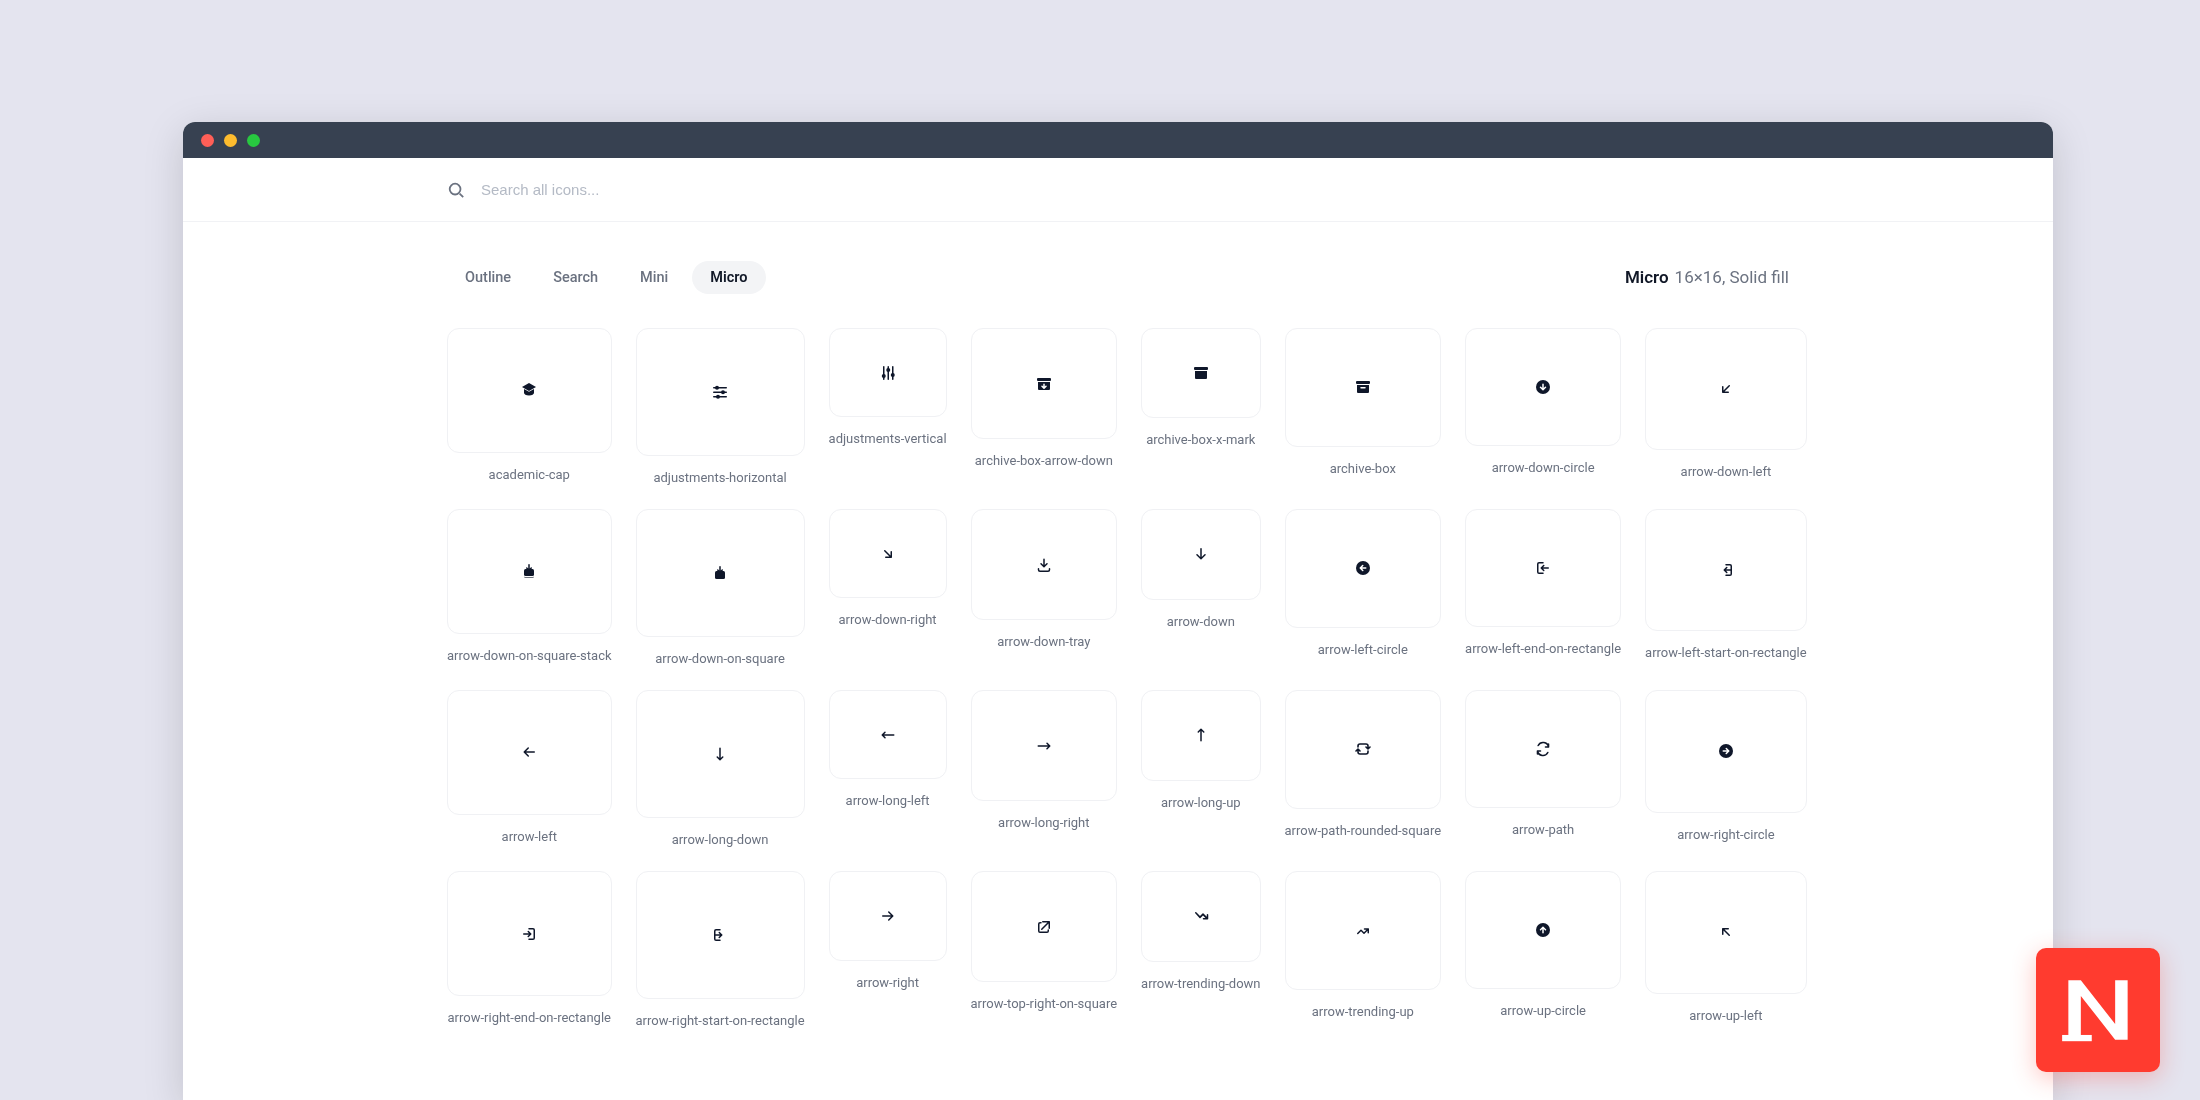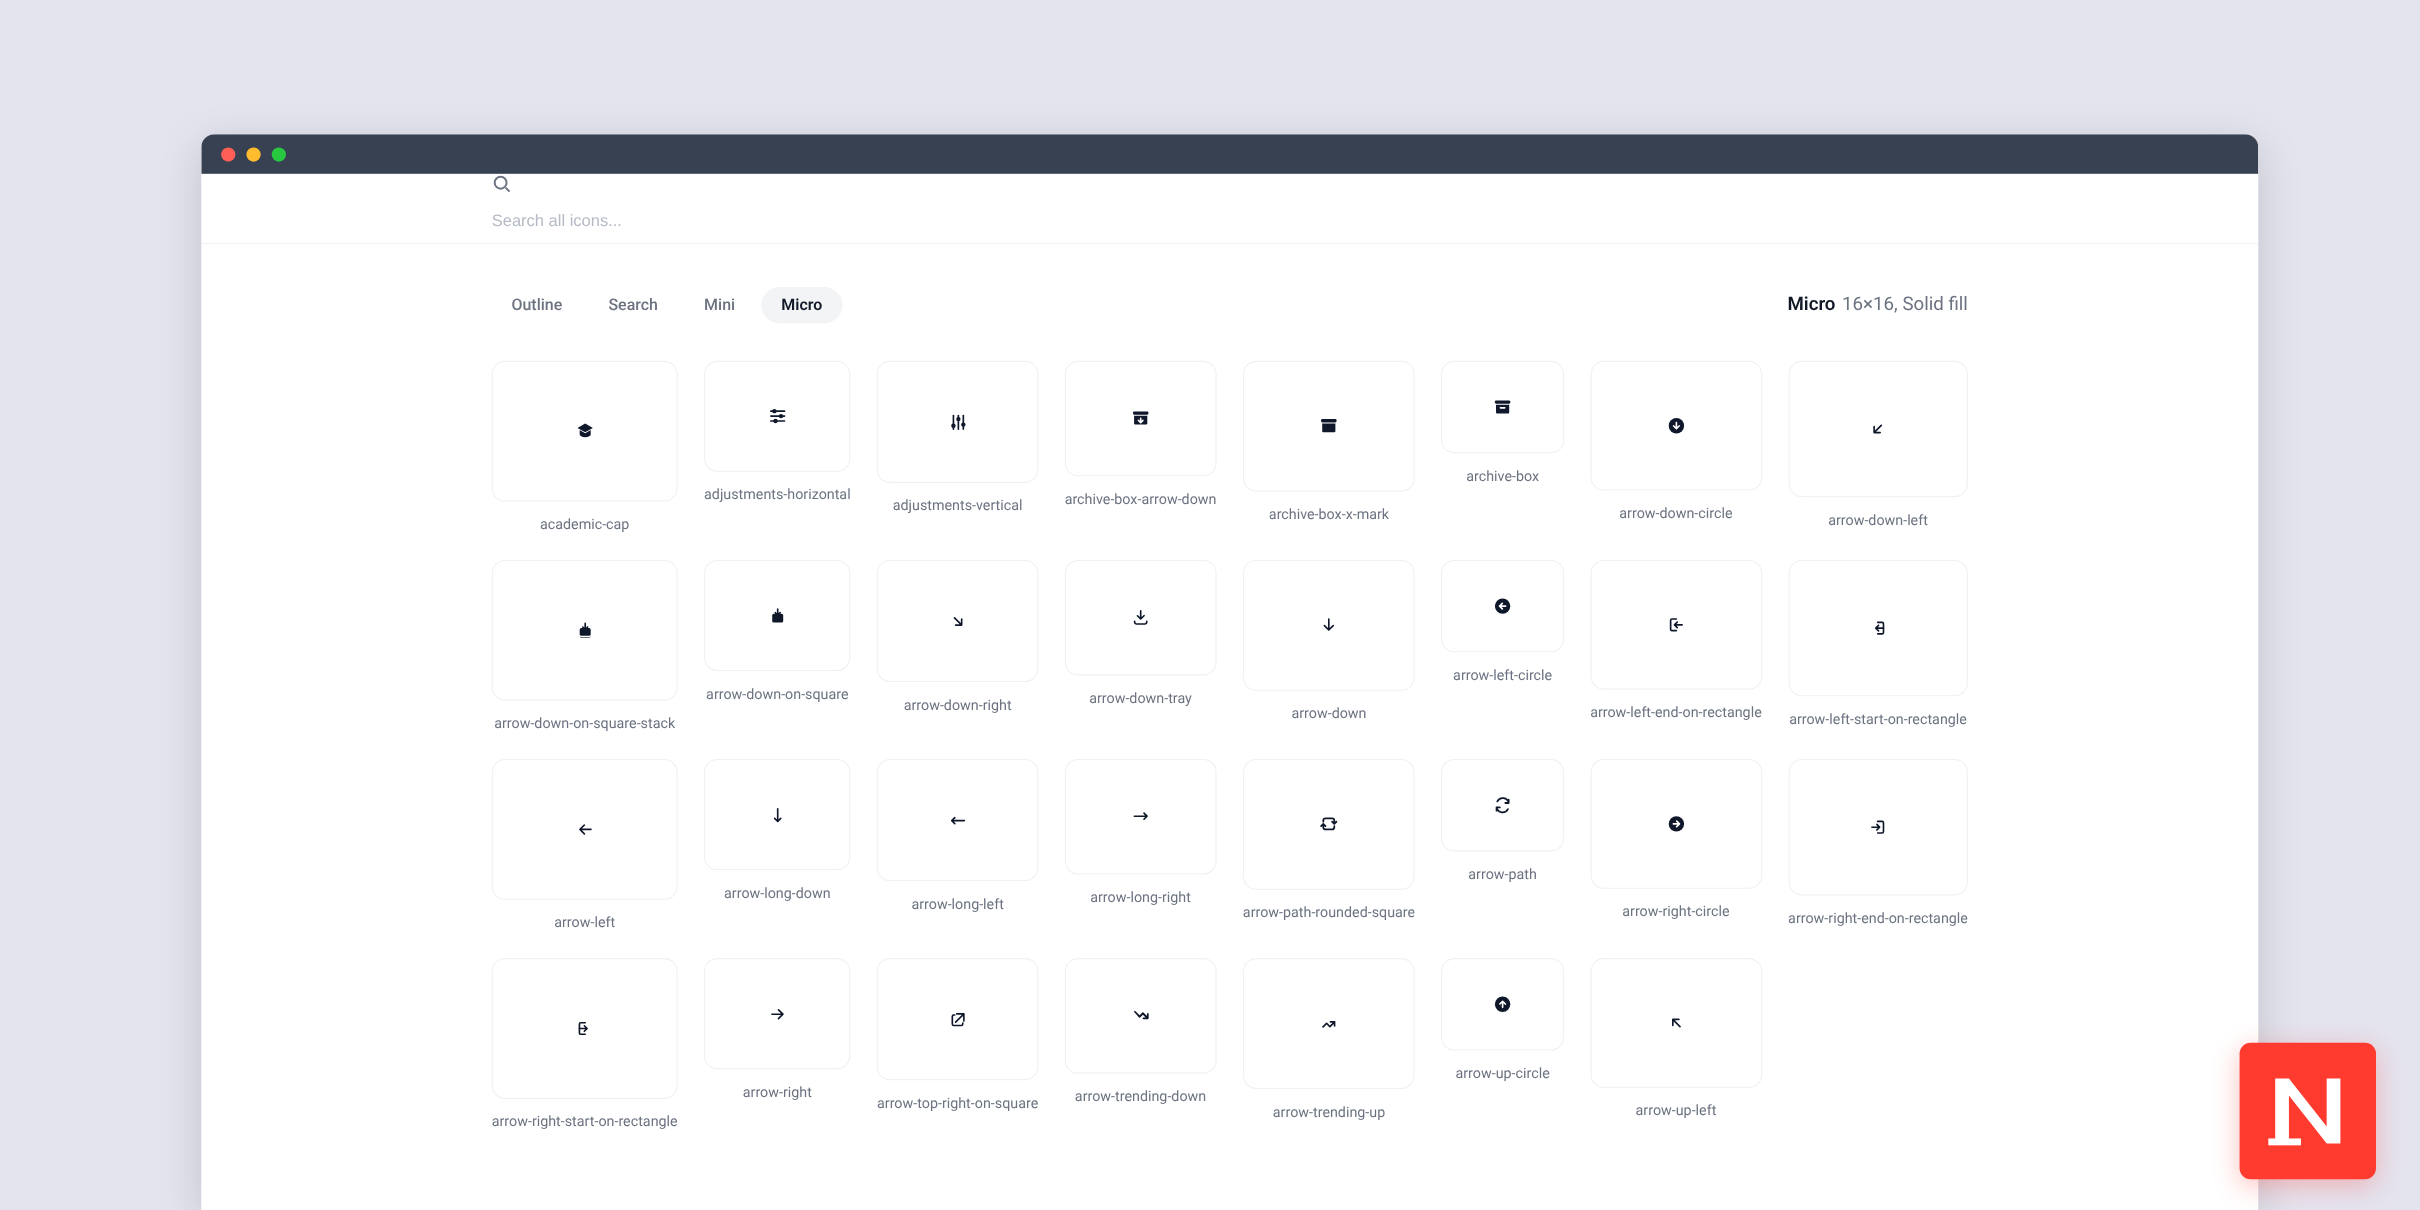--- a/index.html
+++ b/index.html
@@ -30,24 +30,24 @@
   padding-left: 18px;
   gap: 10px;
 }
 .dot { width: 13px; height: 13px; border-radius: 50%; }
 .dot-red { background: #ff5f57; }
 .dot-yellow { background: #febc2e; }
 .dot-green { background: #28c840; }
 .searchbar {
   height: 64px;
   display: flex;
+  align-items: center;
   padding-left: 264px;
   gap: 16px;
   border-bottom: 1px solid #f1f2f5;
-  flex-direction: column;
 }
 .search-icon { width: 18px; height: 18px; color: #6b7280; }
 .search-input {
   border: none;
   outline: none;
   font-size: 15px;
   color: #111827;
   width: 500px;
   background: transparent;
 }
@@ -325,20 +325,28 @@
       <div class="icon-card">
         <div class="icon-box">
           <svg viewBox="0 0 16 16" fill="currentColor">
             <path d="M1.5 8a.75.75 0 01.75-.75h9.69l-1.47-1.47a.75.75 0 011.06-1.06l2.75 2.75a.75.75 0 010 1.06l-2.75 2.75a.75.75 0 11-1.06-1.06l1.47-1.47H2.25A.75.75 0 011.5 8z"></path>
           </svg>
         </div>
         <div class="icon-label">arrow-long-right</div>
       </div>
       <div class="icon-card">
         <div class="icon-box">
+          <svg viewBox="0 0 16 16" fill="currentColor">
+            <path d="M8 14.5a.75.75 0 01-.75-.75V4.06L5.78 5.53a.75.75 0 01-1.06-1.06l2.75-2.75a.75.75 0 011.06 0l2.75 2.75a.75.75 0 11-1.06 1.06L8.75 4.06v9.69a.75.75 0 01-.75.75z"></path>
+          </svg>
+        </div>
+        <div class="icon-label">arrow-long-up</div>
+      </div>
+      <div class="icon-card">
+        <div class="icon-box">
           <svg viewBox="0 0 16 16" fill="none" stroke="currentColor" stroke-width="1.6" stroke-linecap="round" stroke-linejoin="round">
             <path d="M3 6V5a2 2 0 012-2h6a2 2 0 012 2v3m0 0l2-2m-2 2l-2-2M13 10v1a2 2 0 01-2 2H5a2 2 0 01-2-2V8m0 0L1 10m2-2l2 2"></path>
           </svg>
         </div>
         <div class="icon-label">arrow-path-rounded-square</div>
       </div>
       <div class="icon-card">
         <div class="icon-box">
           <svg viewBox="0 0 16 16" fill="none" stroke="currentColor" stroke-width="1.6" stroke-linecap="round" stroke-linejoin="round">
             <path d="M13.5 6a5.5 5.5 0 00-10.3-1.5M2.5 10a5.5 5.5 0 0010.3 1.5M13.5 6V3m0 3h-3M2.5 10v3m0-3h3"></path>

